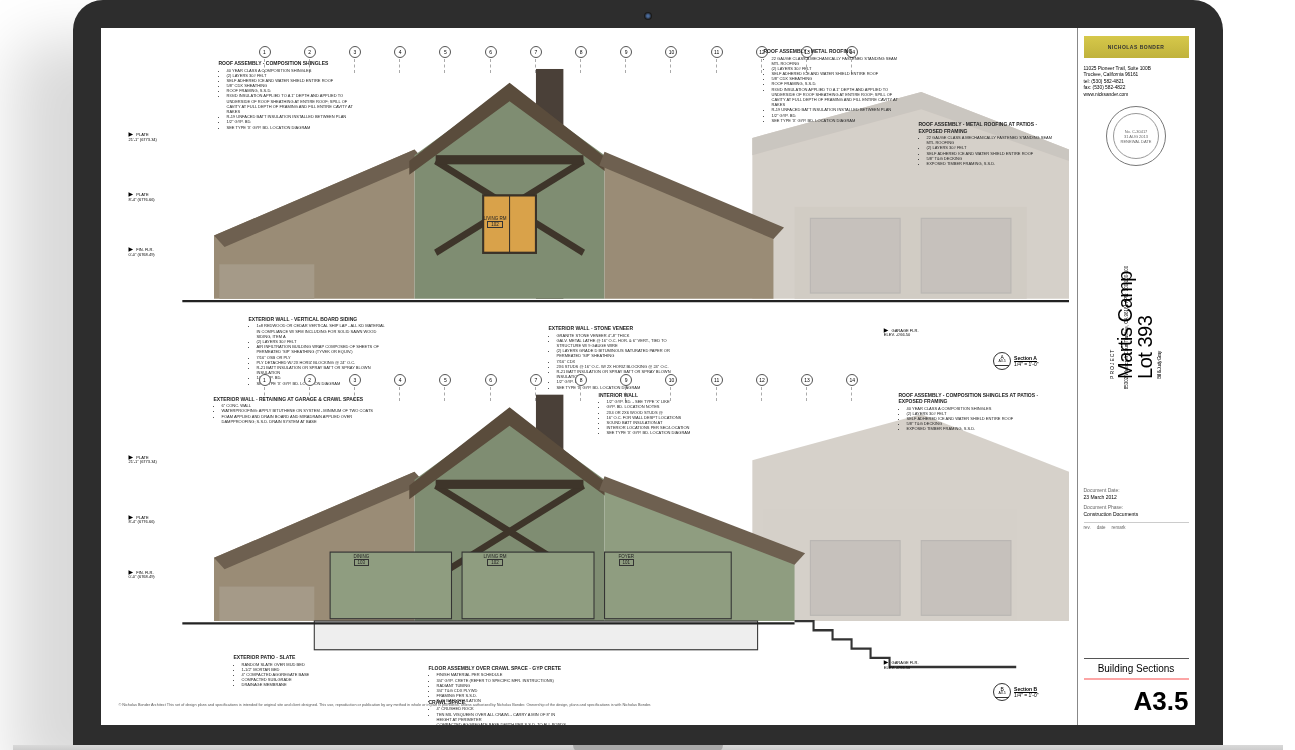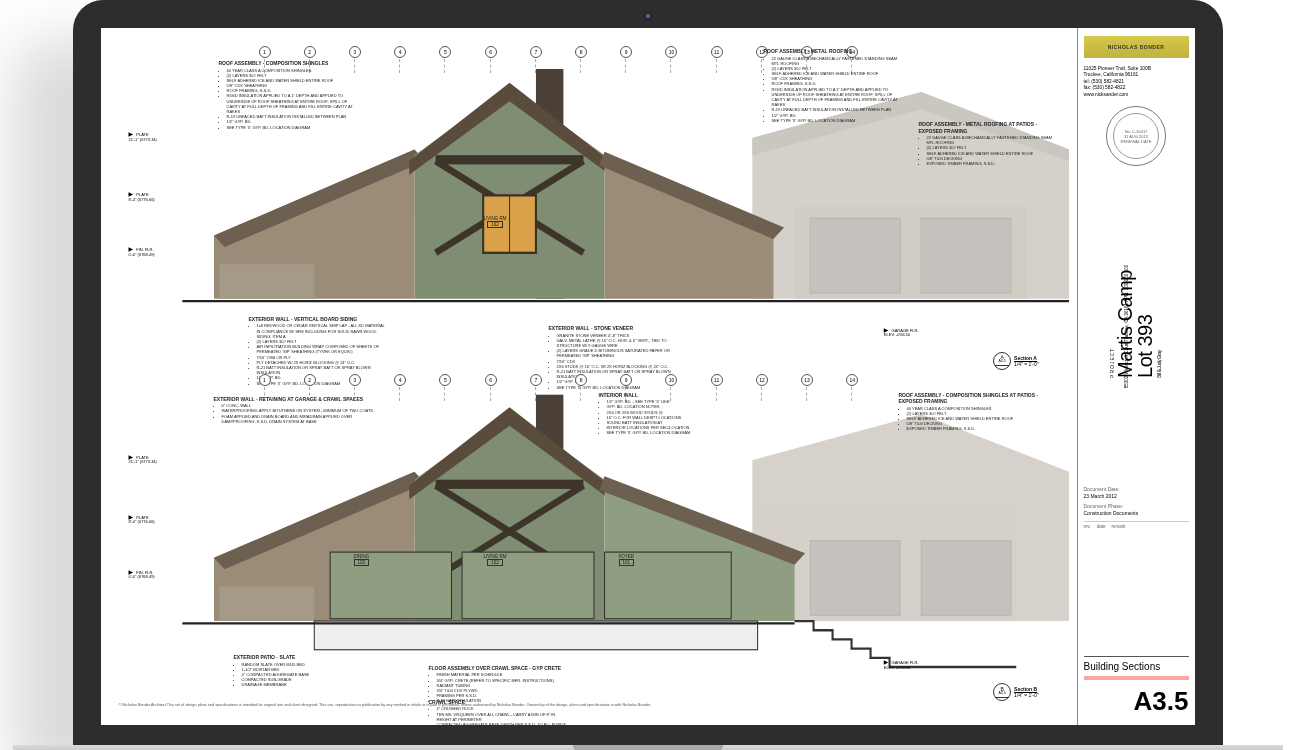--- a/index.html
+++ b/index.html
@@ -179,23 +179,23 @@
     font-size: 20px;
     font-weight: 300;
     letter-spacing: -0.5px;
     line-height: 1;
   }
   .meta { font-size: 5px; line-height:1.4; margin-top:4px; }
   .meta .lbl { color:#666; }
   .rev-tbl { margin-top:4px; font-size:4.5px; display:flex; gap:6px; color:#666; border-top:1px solid #ccc; padding-top:2px;}
   .sheet-title {
     font-size: 10px;
-    text-align: left;
+    text-align: center;
     border-top:1px solid #555;
-    border-bottom:4px solid #fca5a5;
+    border-bottom:2px solid #fca5a5;
     padding:4px 0;
     margin-top:6px;
   }
   .sheet-num {
     font-size: 26px;
     font-weight: 900;
     text-align: right;
     background:#fff;
     margin-top:6px;
   }

